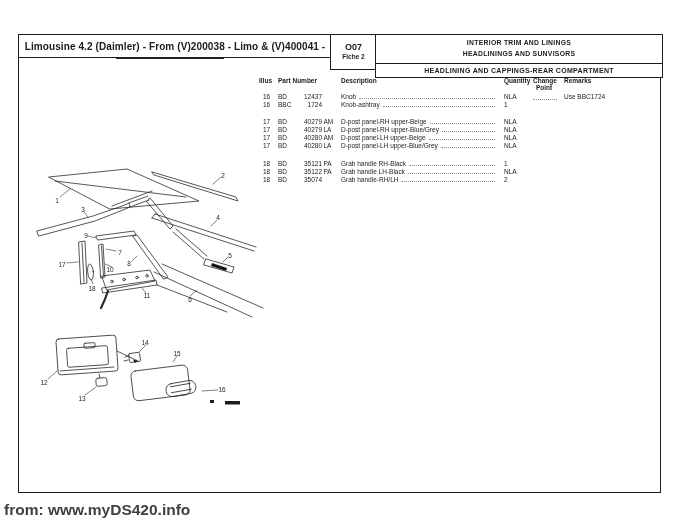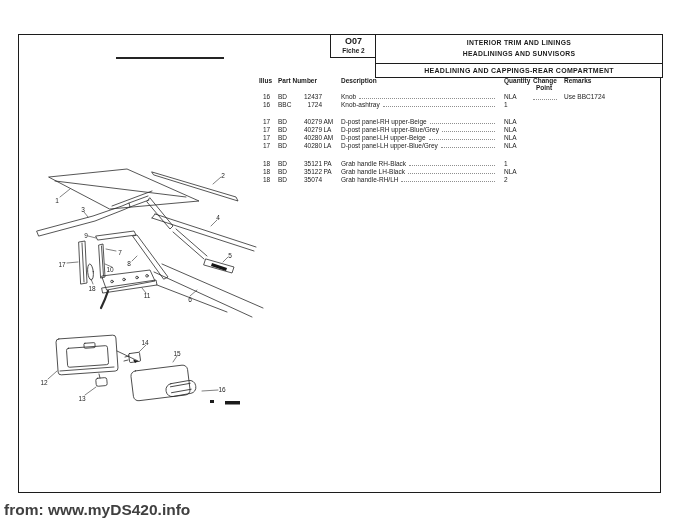--- a/index.html
+++ b/index.html
@@ -10,21 +10,21 @@
   
   .page-box{
     position:absolute;left:18px;top:34px;width:643px;height:459px;
     border:1.5px solid #1c1c1c;box-sizing:border-box;background:#fff;
   }
   .hbox{
     position:absolute;border:1.5px solid #1c1c1c;box-sizing:border-box;background:#fff;
     display:flex;align-items:center;justify-content:center;text-align:center;
   }
   #title-box{left:-1px;top:-1px;width:314px;height:24px;font-weight:bold;font-size:10px;letter-spacing:.1px;white-space:nowrap;}
-  #fiche-box{left:311px;top:-1px;width:47px;height:24px;flex-direction:column;line-height:1.1;}
+  #fiche-box{left:311px;top:-1px;width:47px;height:36px;flex-direction:column;line-height:1.1;}
   #fiche-box .code{font-weight:bold;font-size:9px;}
   #fiche-box .sub{font-weight:bold;font-size:6.5px;}
   #section-box{left:356px;top:-1px;width:288px;height:30px;flex-direction:column;font-weight:bold;font-size:6.8px;letter-spacing:.3px;line-height:1.6;}
   #subsection-box{left:356px;top:27.5px;width:288px;height:15.5px;font-weight:bold;font-size:7px;letter-spacing:.3px;}
   .smudge{position:absolute;left:97px;top:21.5px;width:108px;height:2.5px;background:#242424;}
   
   #parts-table{position:absolute;left:240px;top:43px;width:380px;height:150px;font-size:6.5px;line-height:1;}
   .th{position:absolute;font-weight:bold;white-space:nowrap;}
   .th-illus{left:0;top:0}.th-part{left:19px;top:0}.th-desc{left:82px;top:0}
   .th-qty{left:245px;top:0}.th-change{left:274px;top:0}.th-point{left:277px;top:7px}.th-remarks{left:305px;top:0}
@@ -42,20 +42,23 @@
   #diagram-layer{position:absolute;left:0;top:0;width:682px;height:528px;pointer-events:none;}
   .callout{position:absolute;transform:translate(-50%,-50%);font-size:6.5px;color:#1f1f1f;}
   
   #footer{position:absolute;left:4px;top:501px;font-weight:bold;font-size:15.5px;color:#404040;white-space:nowrap;}
 </style>
 </head>
 <body>
 
 <div class="page-box">
 
+  <div class="hbox" id="title-box">
+    <span>Limousine 4.2 (Daimler) - From (V)200038 - Limo &amp; (V)400041 -</span>
+  </div>
   <div class="hbox" id="fiche-box">
     <span class="code">O07</span>
     <span class="sub">Fiche 2</span>
   </div>
   <div class="hbox" id="section-box">
     <span>INTERIOR TRIM AND LININGS</span>
     <span>HEADLININGS AND SUNVISORS</span>
   </div>
   <div class="hbox" id="subsection-box">
     <span>HEADLINING AND CAPPINGS-REAR COMPARTMENT</span>

